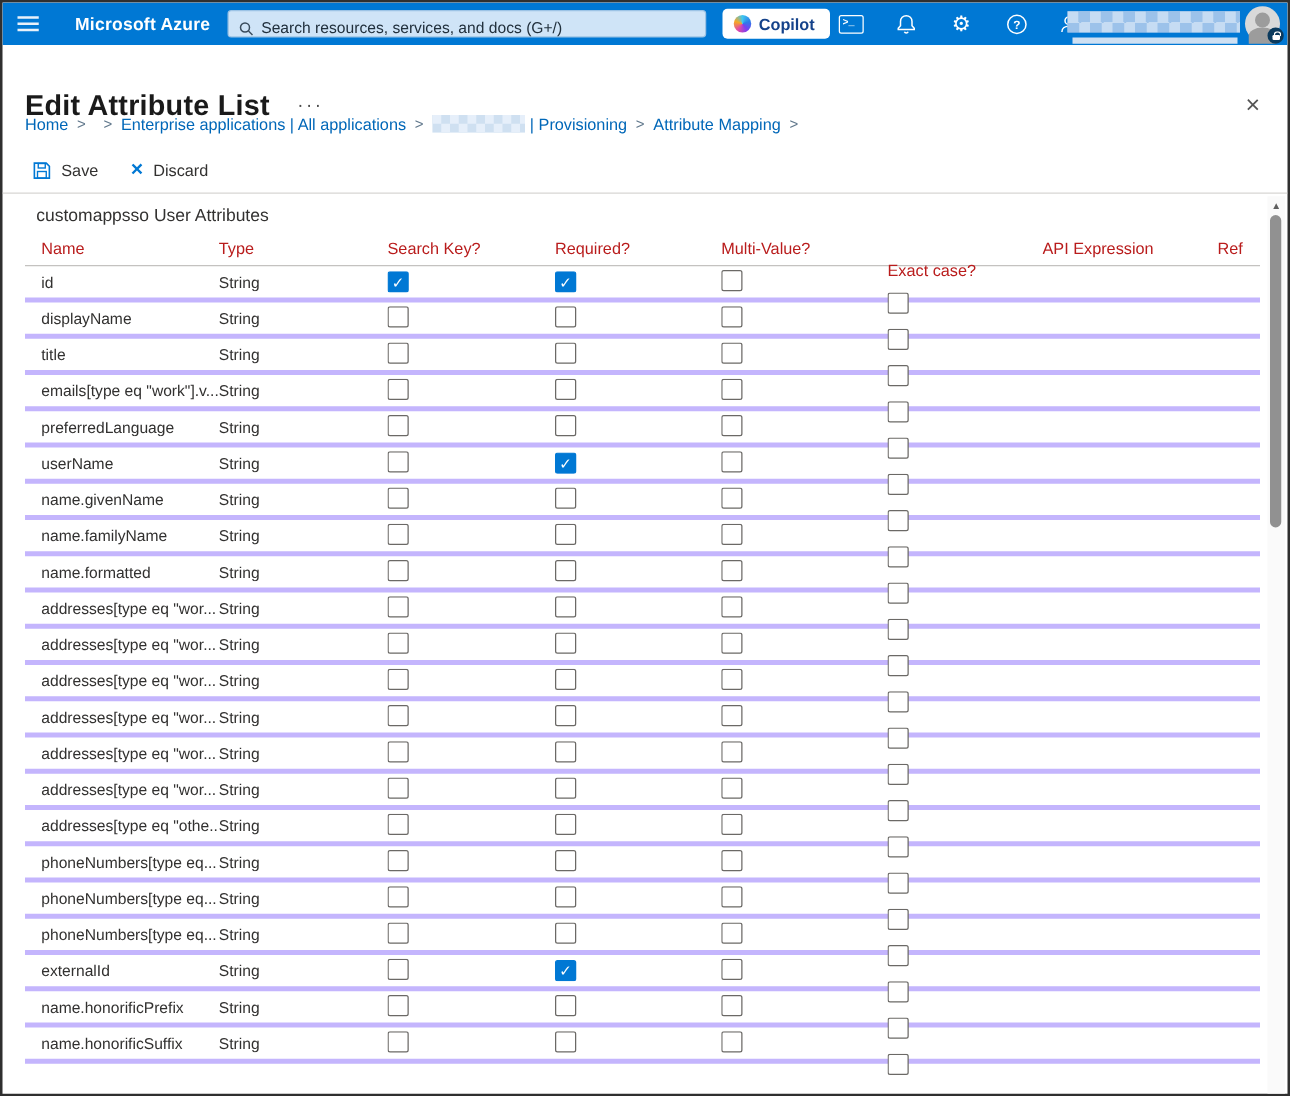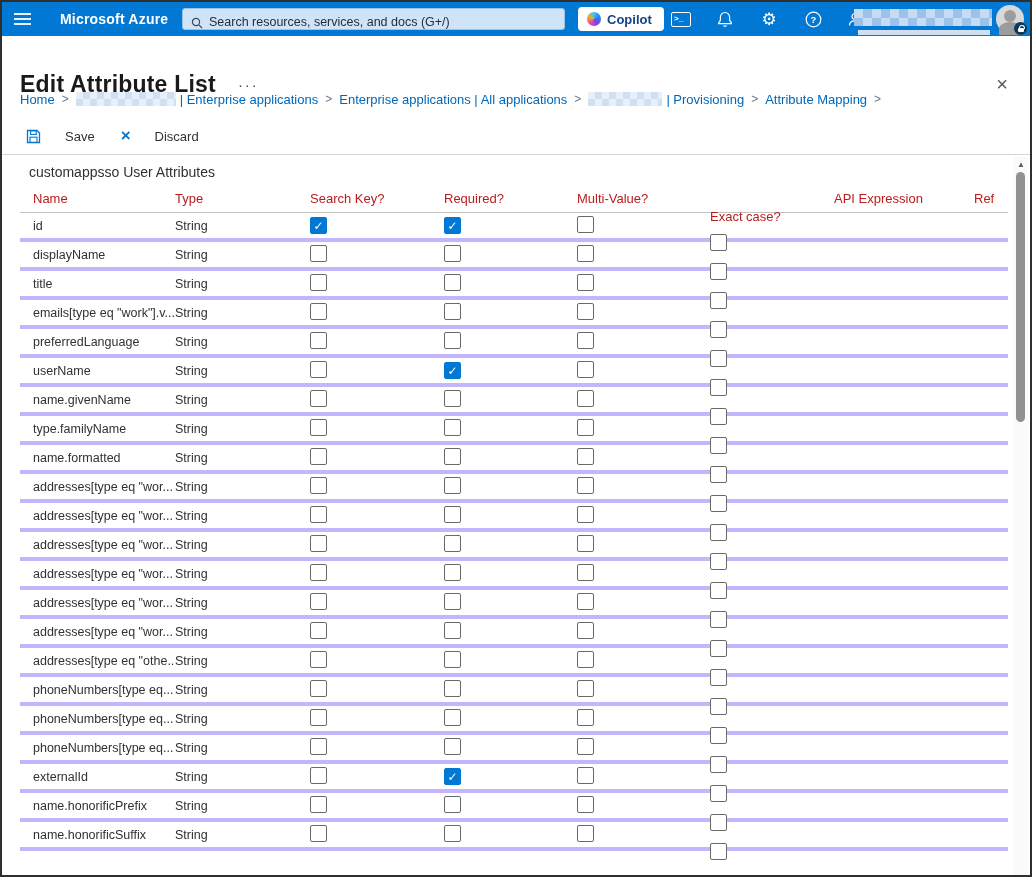--- a/index.html
+++ b/index.html
@@ -37,21 +37,21 @@
   .redact-crumb { display:inline-block; height:14px; background:repeating-conic-gradient(#cfe0f1 0% 25%, #e6effa 0% 50%) 0 0/14px 14px, #d8e6f4; vertical-align:middle; }
 
   
   .title-row { position:absolute; top:66px; left:18px; right:16px; height:32px; display:flex; align-items:center; }
   .page-title { font-size:23px; font-weight:bold; color:#1a1a1a; letter-spacing:.2px; }
   .more-btn { margin-left:22px; color:#494949; font-size:15px; letter-spacing:2px; cursor:pointer; line-height:10px; padding-top:2px; }
   .close-btn { margin-left:auto; color:#555; font-size:20px; line-height:18px; cursor:pointer; padding:2px 6px; }
 
   
   .toolbar { position:absolute; top:122px; left:24px; height:24px; display:flex; align-items:center; gap:26px; font-size:13px; color:#323130; }
-  .tool-btn { display:flex; align-items:flex-start; gap:24px; cursor:pointer; }
+  .tool-btn { display:flex; align-items:flex-start; gap:8px; cursor:pointer; }
   .discard-x { color:#0078d4; font-size:17px; font-weight:bold; line-height:14px; }
   .divider { position:absolute; top:152px; left:0; right:0; height:1px; background:#d8d6d4; }
 
   
   .section-title { position:absolute; top:162px; left:27px; font-size:14px; color:#323130; }
   .tablewrap { position:absolute; top:183px; left:18px; right:22px; bottom:0; overflow:hidden; }
   .t-header { display:flex; height:28px; align-items:center; border-bottom:1px solid #c4c2c0; font-size:13px; color:#b91c1c; }
   .t-row { display:flex; height:29px; align-items:center; border-bottom:4px solid #c4b5fd; font-size:12.5px; color:#323130; }
   .c { flex:0 0 auto; overflow:hidden; white-space:nowrap; }
   .c-name { width:155px; padding-left:13px; text-overflow:clip; }
@@ -130,24 +130,20 @@
           <span class="lockpad"></span>
         </span>
     </div>
   </div>
 
   <div class="breadcrumb">
     <span class="crumb">
         <span>Home</span>
       </span>
     <span class="crumb-sep">&gt;</span>
-    <span class="crumb">
-      <span class="redact-crumb" style="width:100px"></span>
-      <span>| Enterprise applications</span>
-    </span>
     <span class="crumb-sep">&gt;</span>
     <span class="crumb">
         <span>Enterprise applications | All applications</span>
       </span>
     <span class="crumb-sep">&gt;</span>
     <span class="crumb">
       <span class="redact-crumb" style="width:74px"></span>
       <span>| Provisioning</span>
     </span>
     <span class="crumb-sep">&gt;</span>
@@ -257,21 +253,21 @@
           <span class="c c-name">name.givenName</span>
           <span class="c c-type">String</span>
           <span class="c c-pk"><span class="cb"></span></span>
           <span class="c c-req"><span class="cb"></span></span>
           <span class="c c-mv"><span class="cb"></span></span>
           <span class="c c-ec"><span class="cb"></span></span>
           <span class="c c-api"></span>
           <span class="c c-ref"></span>
         </div>
         <div class="t-row">
-          <span class="c c-name">type.familyName</span>
+          <span class="c c-name">name.familyName</span>
           <span class="c c-type">String</span>
           <span class="c c-pk"><span class="cb"></span></span>
           <span class="c c-req"><span class="cb"></span></span>
           <span class="c c-mv"><span class="cb"></span></span>
           <span class="c c-ec"><span class="cb"></span></span>
           <span class="c c-api"></span>
           <span class="c c-ref"></span>
         </div>
         <div class="t-row">
           <span class="c c-name">name.formatted</span>

